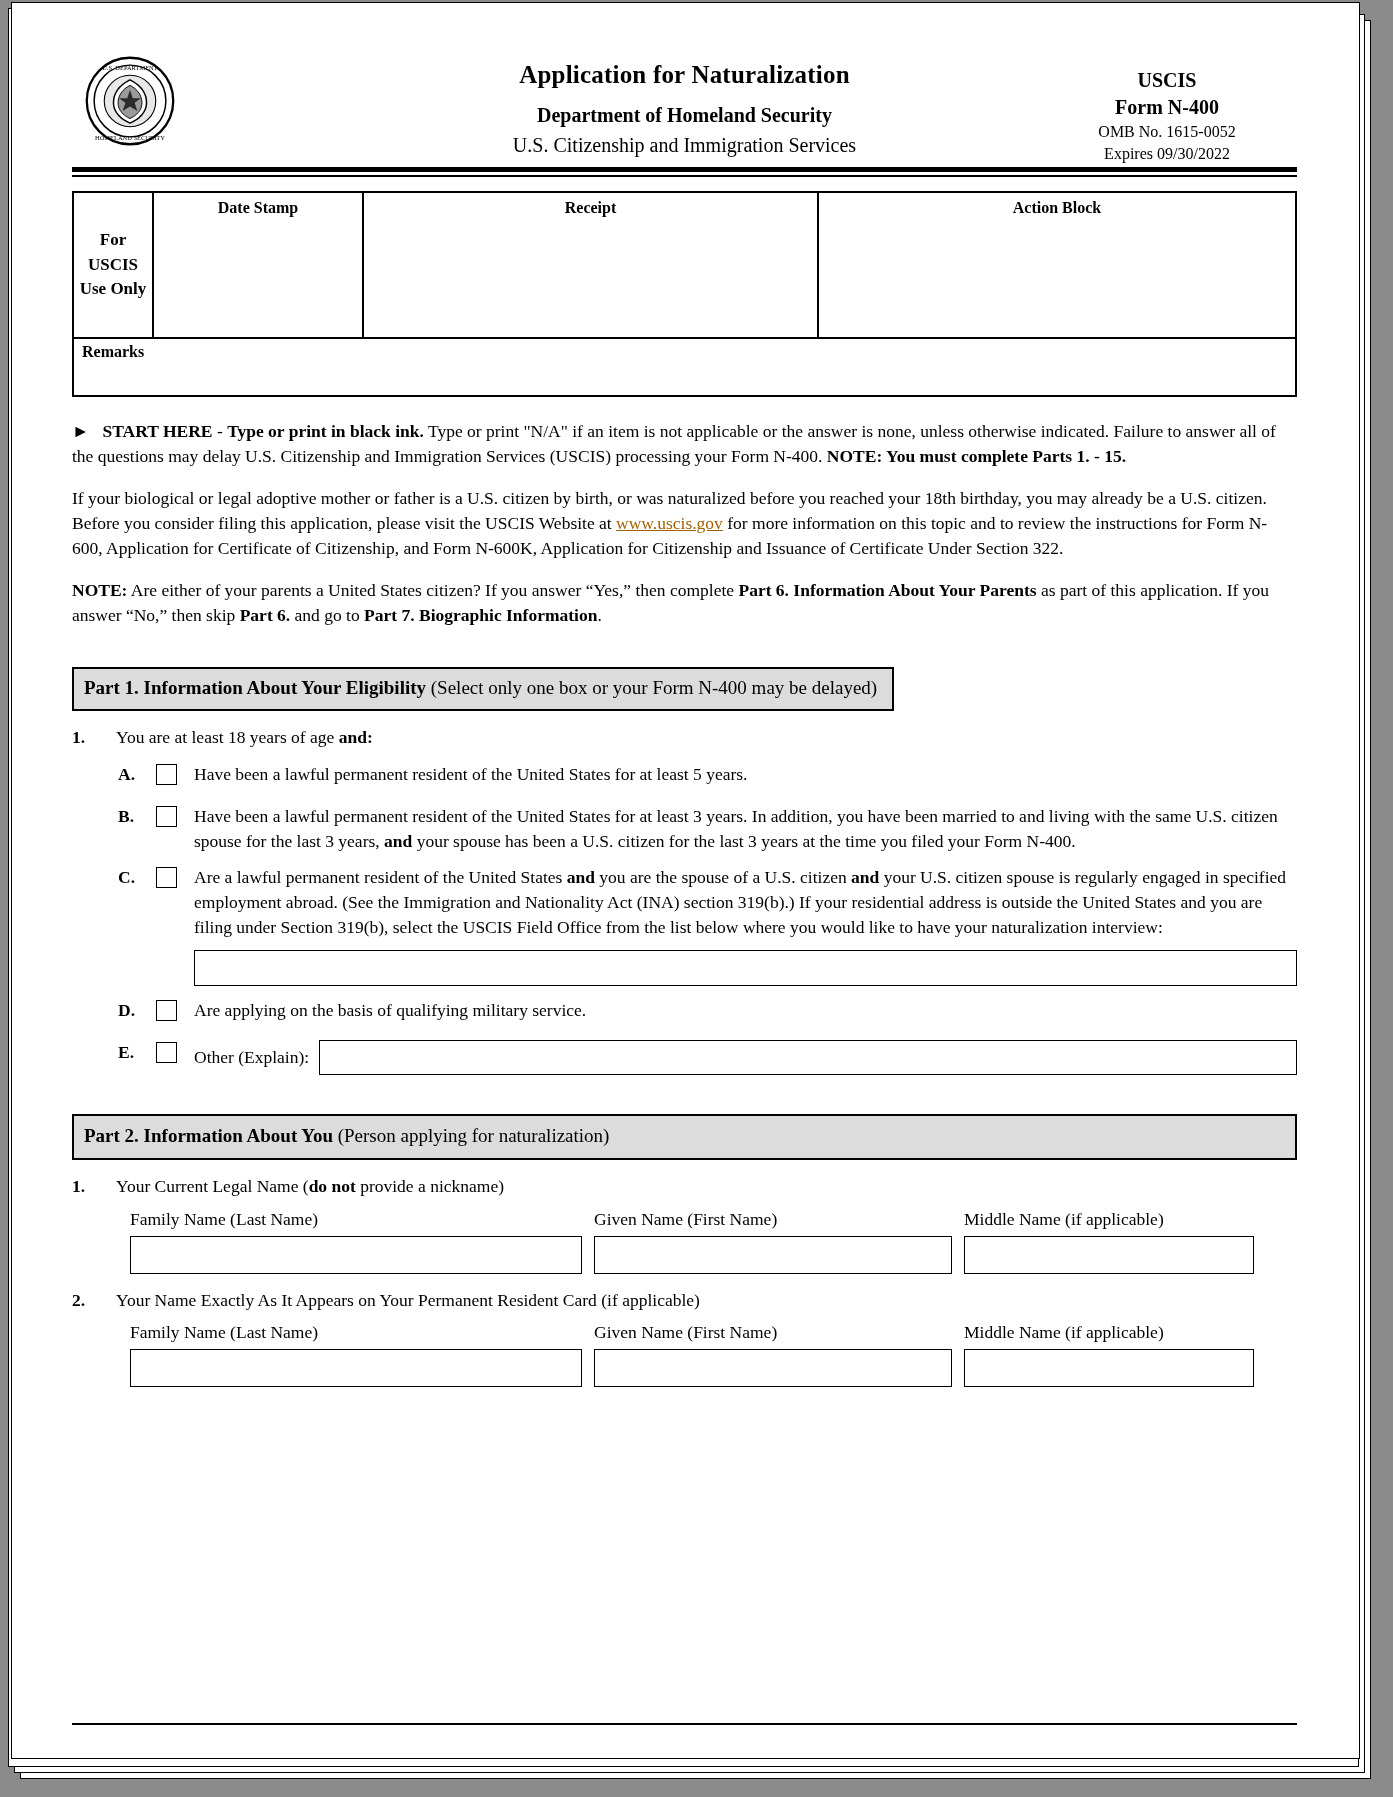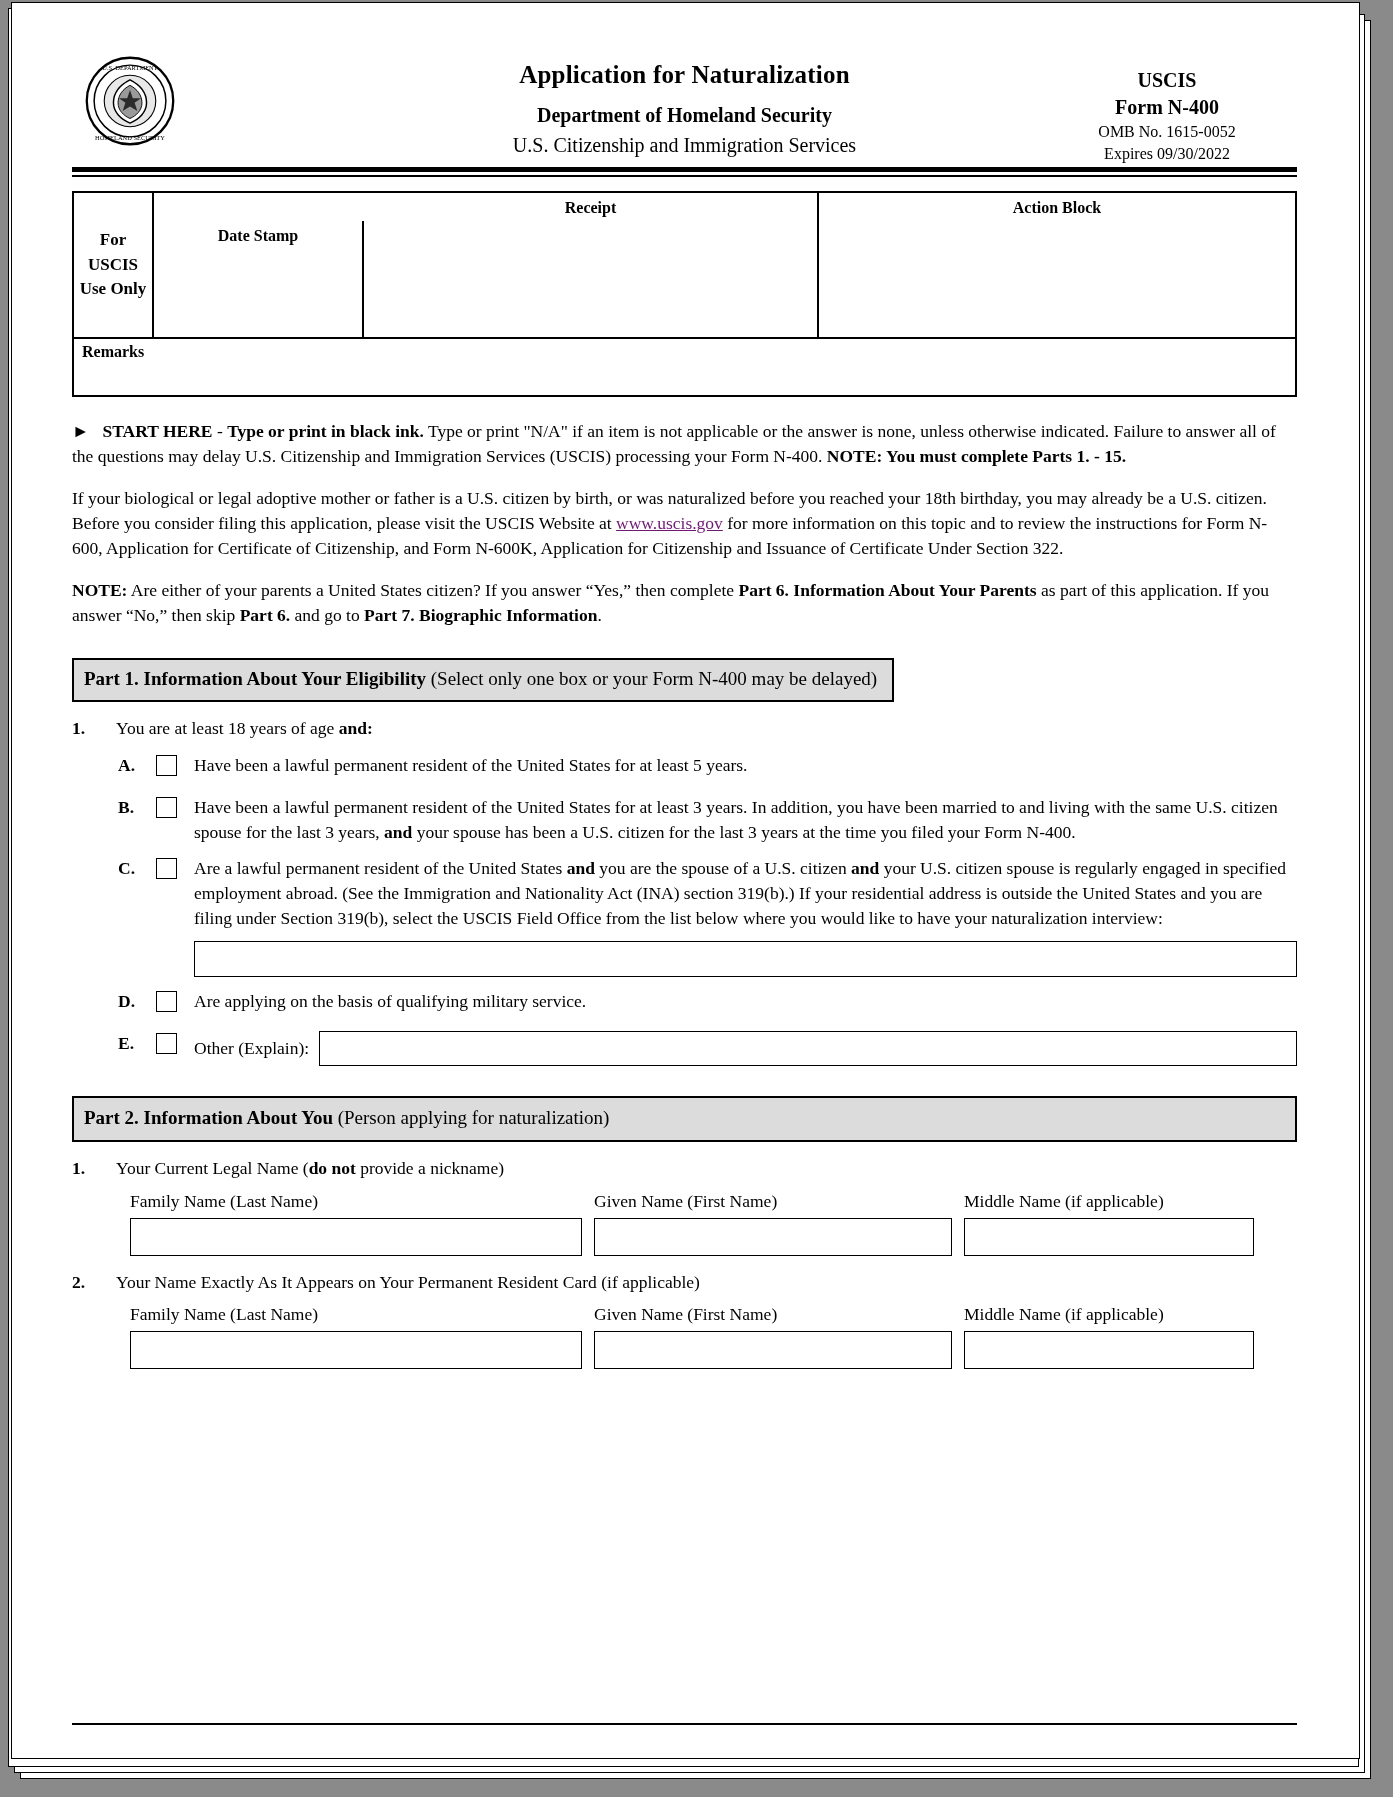--- a/index.html
+++ b/index.html
@@ -112,21 +112,21 @@
     border-right: 2px solid #000;
     box-sizing: border-box;
     padding-top: 6px;
   }
   .uscis-col:last-child { border-right: none; }
   .uscis-col .ch {
     text-align: center;
     font-weight: bold;
     font-size: 16px;
   }
-  .col-date { width: 210px; margin-top: 28px; }
+  .col-date { width: 210px; }
   .col-receipt { width: 455px; }
   .col-action { flex: 1; }
 
   .remarks-box {
     border: 2px solid #000;
     border-top: none;
     height: 58px;
     box-sizing: border-box;
     padding: 4px 8px;
   }
@@ -135,27 +135,27 @@
   
   .para {
     font-size: 17.5px;
     line-height: 1.43;
     margin-top: 17px;
     text-align: left;
   }
   .para.first { margin-top: 22px; }
   .b { font-weight: bold; }
   .indent-arrow { font-weight: bold; }
-  a.link { color: #701a75; text-decoration: underline; }
+  a.link { color: #a16207; text-decoration: underline; }
 
   
   .part-row {
     display: flex;
     align-items: flex-start;
-    margin-top: 30px;
+    margin-top: 39px;
   }
   .part-bar {
     background: #dcdcdc;
     border: 2px solid #000;
     box-sizing: border-box;
     padding: 6px 10px 7px 10px;
     font-size: 19px;
     line-height: 1.42;
   }
   .part-bar .pb-strong { font-weight: bold; }

